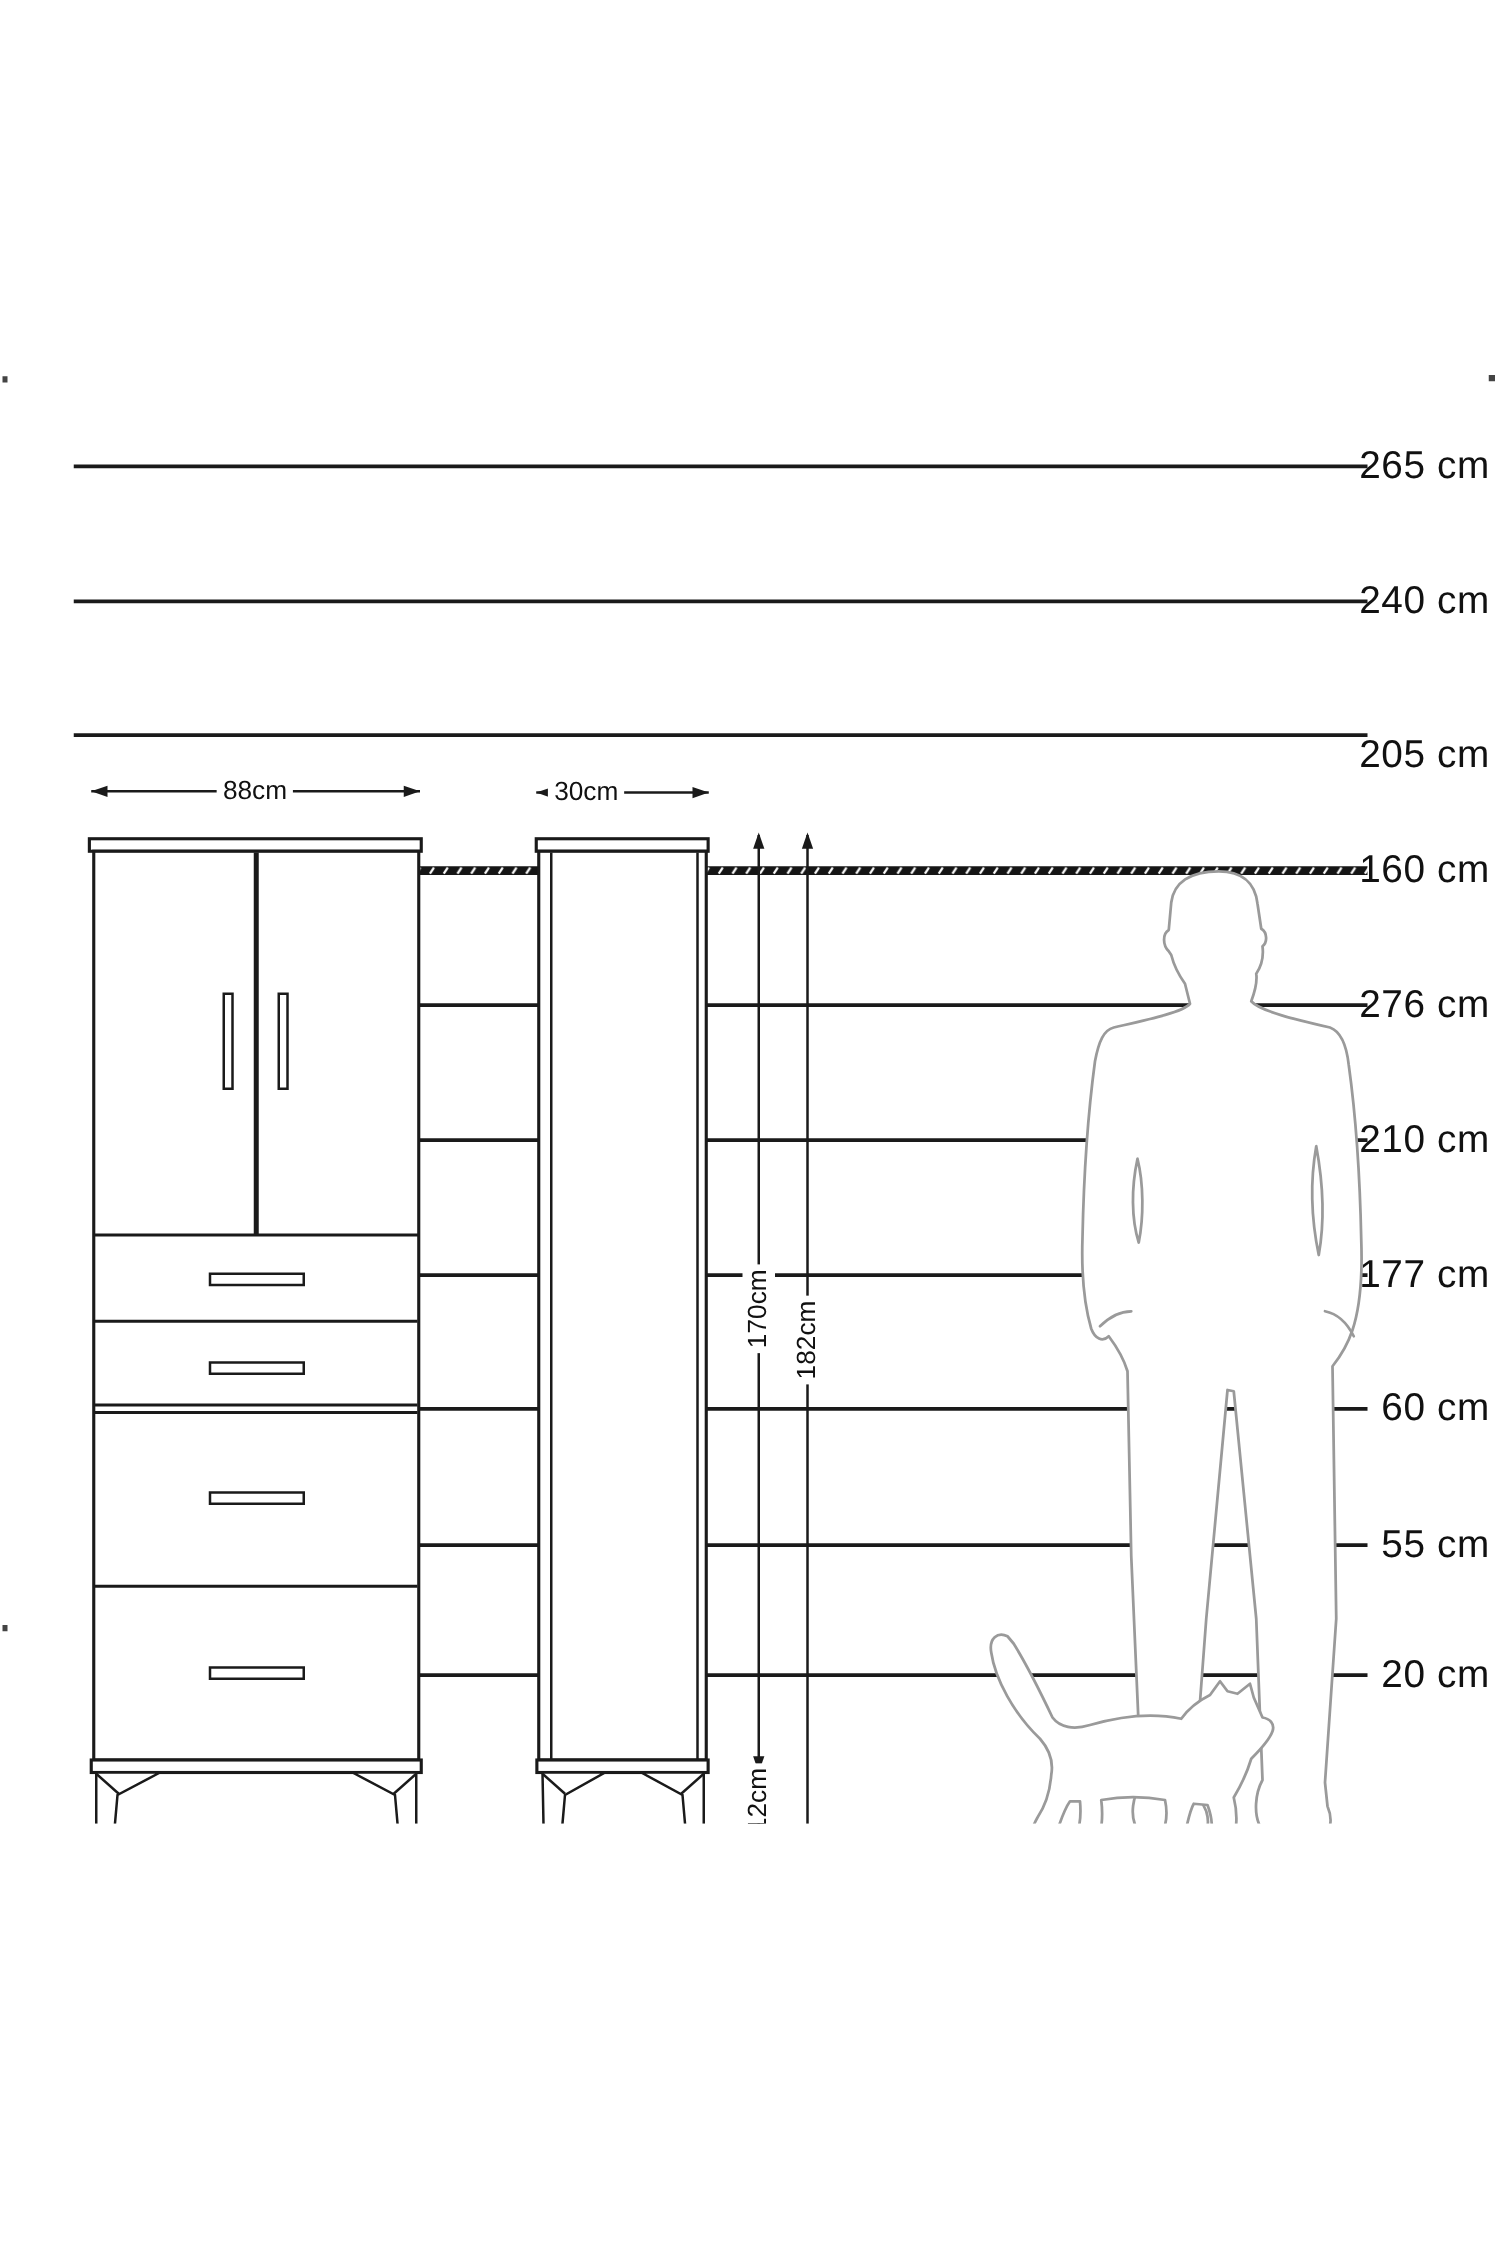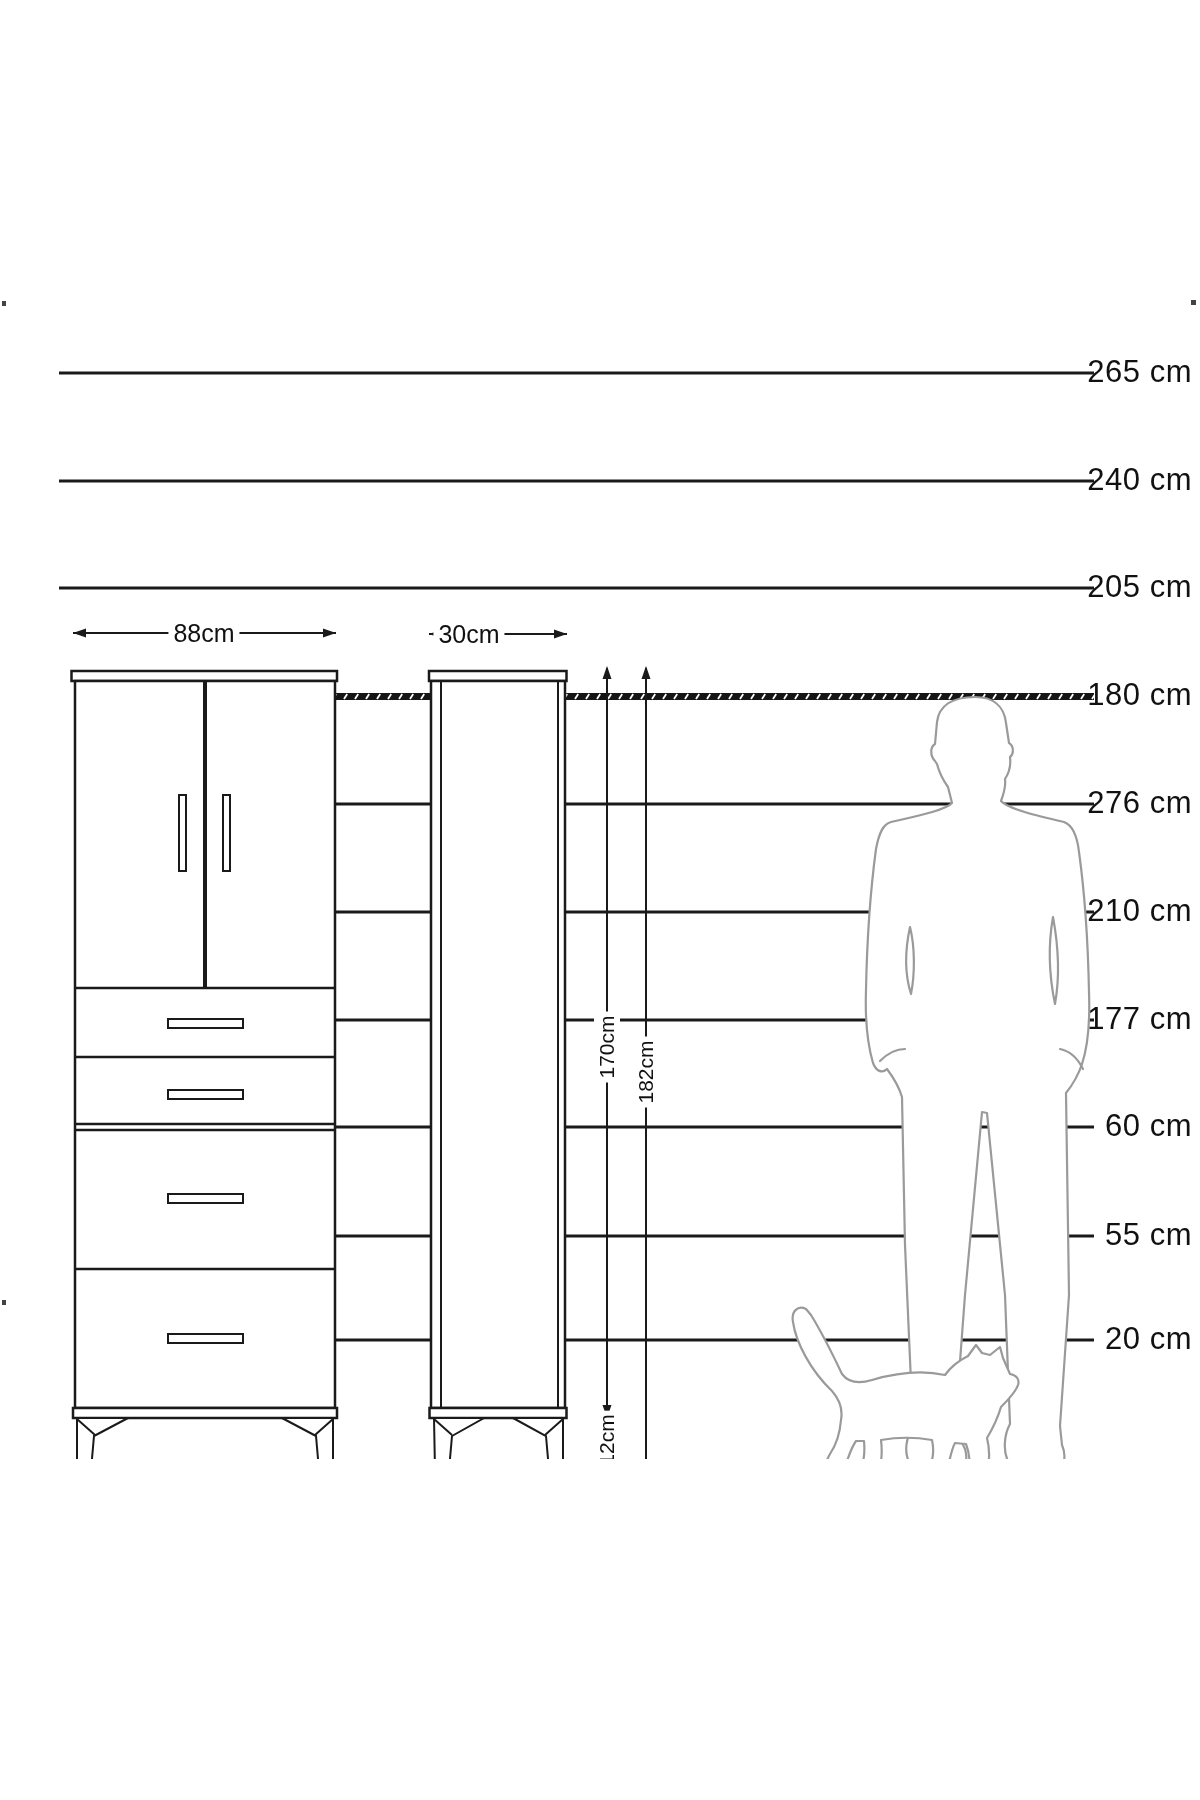--- a/index.html
+++ b/index.html
@@ -7,21 +7,21 @@
     position:relative;width:1200px;height:1459px;background:#ffffff;
     font-family:"Liberation Sans", sans-serif;overflow:hidden;
   }
   #drawing{position:absolute;left:0;top:0;}
   .scale-label{
     position:absolute;right:8px;transform:translateY(-52%);
     font-size:31px;color:#111;letter-spacing:0.5px;white-space:nowrap;
   }
   .dim-label{
     position:absolute;transform:translate(-50%,-50%);
-    background:#fff;padding:0 5px;font-size:25px;color:#111;white-space:nowrap;
+    background:#fff;padding:0 5px;font-size:21px;color:#111;white-space:nowrap;
   }
   .dim-label-v{
     position:absolute;transform:translate(-50%,-50%) rotate(-90deg);
     background:#fff;padding:1px 4px;font-size:21px;color:#111;white-space:nowrap;
   }
 </style>
 </head>
 <body>
 
 <div id="stage">
@@ -197,22 +197,22 @@
     <g fill="#444">
       <rect x="2" y="301" width="4" height="5"></rect>
       <rect x="1191" y="300" width="5" height="5"></rect>
       <rect x="2" y="1300" width="4" height="5"></rect>
       <rect x="1191" y="1493" width="5" height="5"></rect>
     </g>
   </svg>
 
   <div class="scale-label" style="top:373px">265 cm</div>
   <div class="scale-label" style="top:481px">240 cm</div>
-  <div class="scale-label" style="top:588px">205 cm</div>
-  <div class="scale-label" style="top:696px">180 cm</div>
+  <div class="scale-label" style="top:604px">205 cm</div>
+  <div class="scale-label" style="top:696px">160 cm</div>
   <div class="scale-label" style="top:804px">276 cm</div>
   <div class="scale-label" style="top:912px">210 cm</div>
   <div class="scale-label" style="top:1020px">177 cm</div>
   <div class="scale-label" style="top:1127px">60 cm</div>
   <div class="scale-label" style="top:1236px">55 cm</div>
   <div class="scale-label" style="top:1340px">20 cm</div>
 
   <div class="dim-label" style="left:204px;top:633px">88cm</div>
   <div class="dim-label" style="left:469px;top:634px">30cm</div>
   <div class="dim-label-v" style="left:607px;top:1047px">170cm</div>

